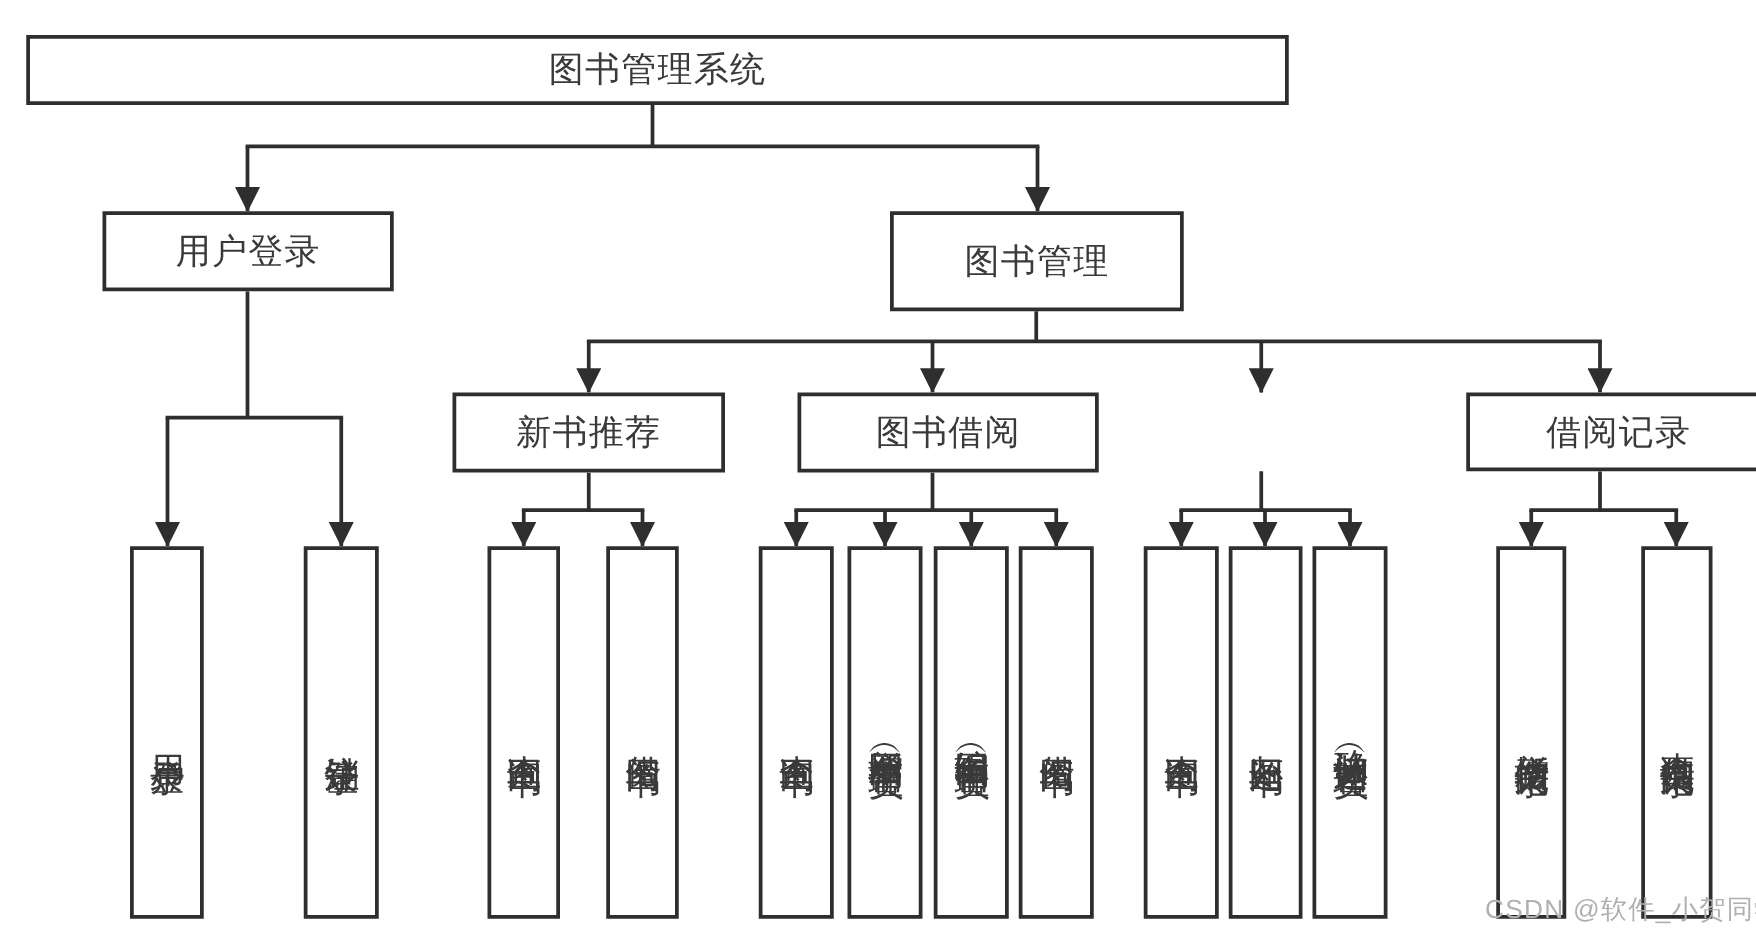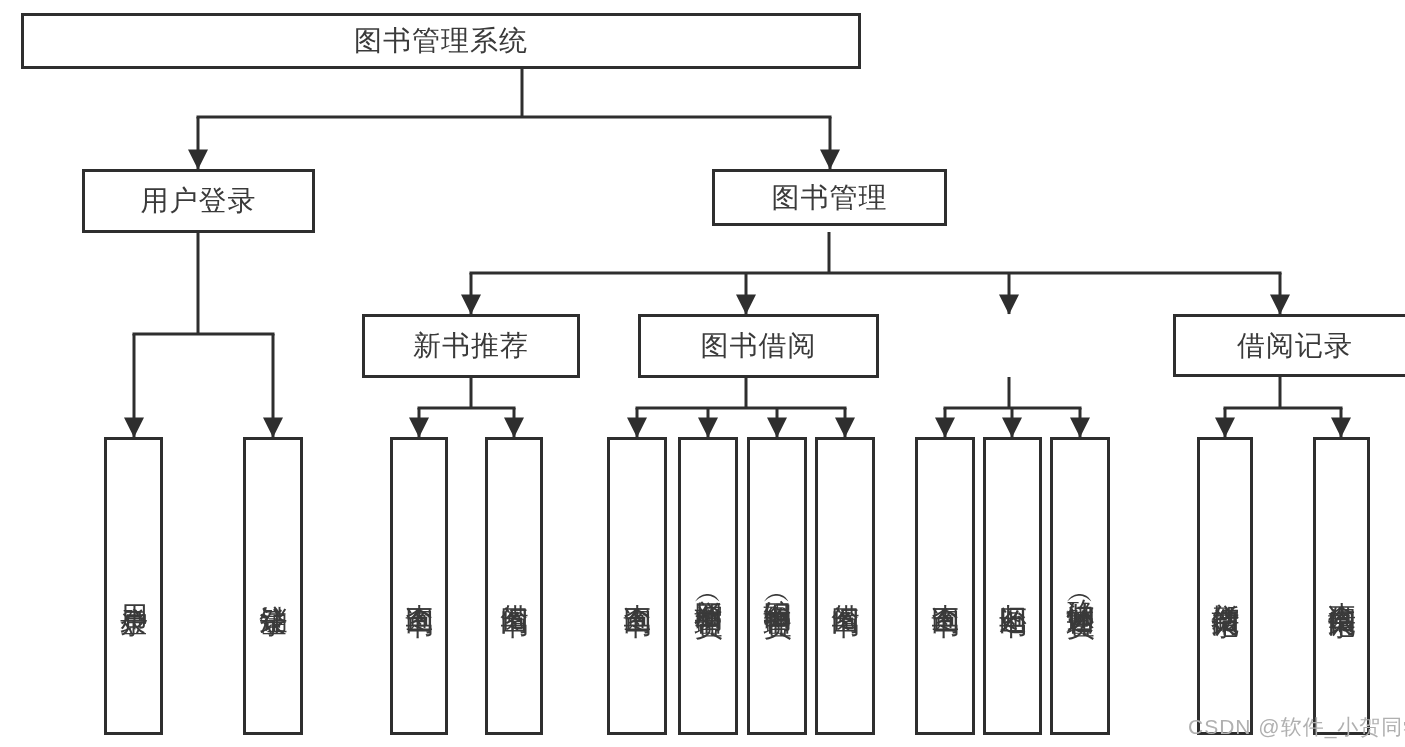--- a/index.html
+++ b/index.html
@@ -78,24 +78,24 @@
     <path class="conn" d="M945,408 L945,437" marker-end="url(#arrow)"></path>
     <path class="conn" d="M1012,408 L1012,437" marker-end="url(#arrow)"></path>
     <path class="conn" d="M1080,408 L1080,437" marker-end="url(#arrow)"></path>
 
     <path class="conn" d="M1280,377 L1280,408"></path>
     <path class="conn" d="M1223.5,408 L1342.5,408"></path>
     <path class="conn" d="M1225,408 L1225,437" marker-end="url(#arrow)"></path>
     <path class="conn" d="M1341,408 L1341,437" marker-end="url(#arrow)"></path>
   </svg>
 
-  <div class="box" style="left:21px;top:13px;width:840px;height:56px;">图书管理系统</div>
+  <div class="box" style="left:21px;top:28px;width:1010px;height:56px;">图书管理系统</div>
 
   <div class="box" style="left:82px;top:169px;width:233px;height:64px;">用户登录</div>
-  <div class="box" style="left:712px;top:169px;width:235px;height:57px;">图书管理</div>
+  <div class="box" style="left:712px;top:169px;width:235px;height:80px;">图书管理</div>
 
   <div class="box" style="left:362px;top:314px;width:218px;height:64px;">新书推荐</div>
   <div class="box" style="left:638px;top:314px;width:241px;height:64px;">图书借阅</div>
   <div class="box" style="left:1173px;top:314px;width:244px;height:63px;font-family:Liberation Serif, serif;">借阅记录</div>
 
   <div class="box leaf" style="left:104px;top:437px;width:59px;height:298px;">
     <span>用户登录</span>
   </div>
   <div class="box leaf" style="left:243px;top:437px;width:60px;height:298px;">
     <span>注销登录</span>

